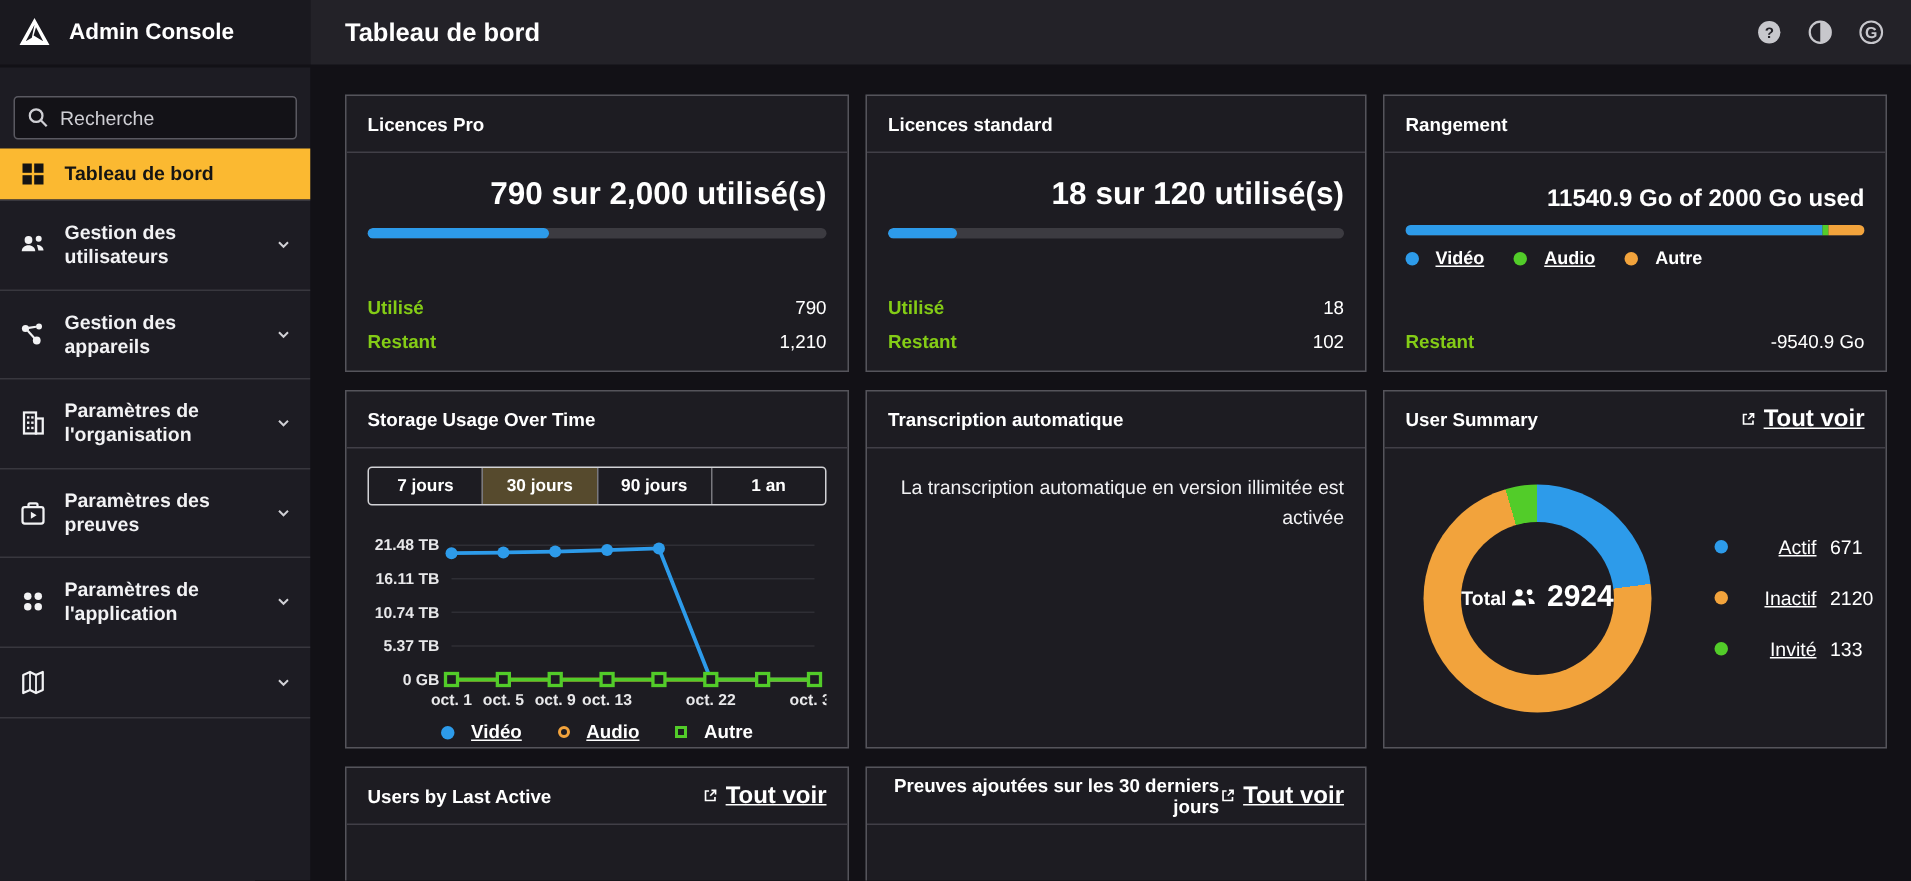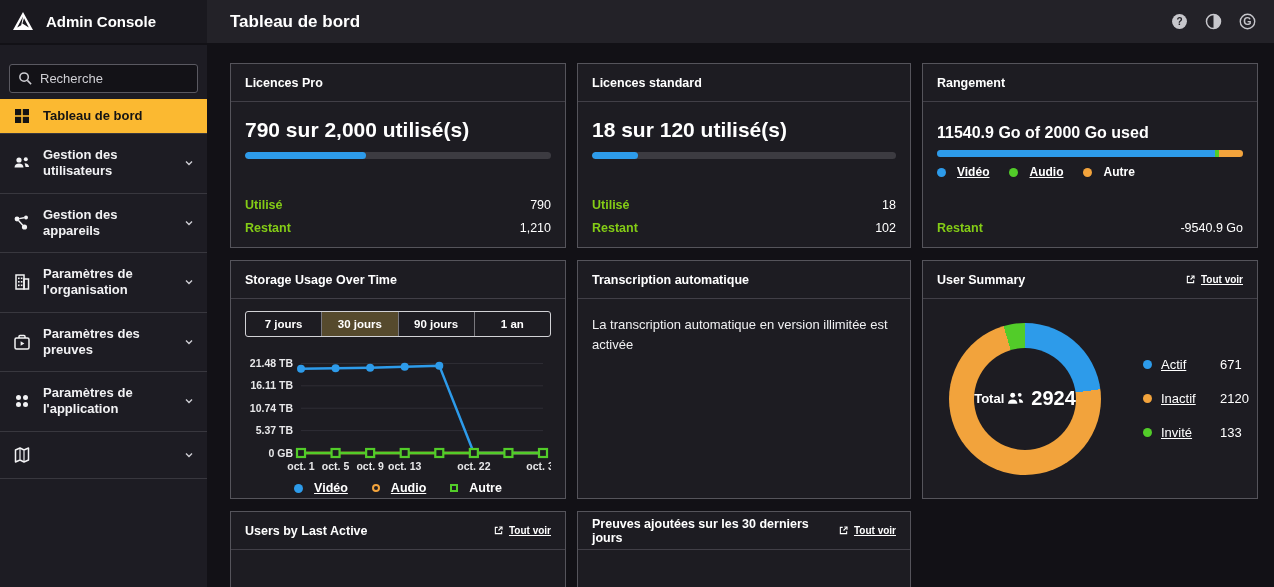--- a/index.html
+++ b/index.html
@@ -29,26 +29,26 @@
   .nav-item.active { background:#fbb931; color:#141414; border-top:none; padding:7px 12px; }
   .nav-item .chev { margin-left:auto; width:12px; height:12px; flex:0 0 12px; color:#cfcfd4; }
   .nav-label { flex:1; }
 
   
   .content { position:absolute; left:207px; top:45px; right:0; bottom:0; background:#121116; padding:18px 12px 0 23px; }
   .site-row { display:flex; align-items:center; gap:9px; height:20px; margin-bottom:13px; font-size:12.5px; font-weight:700; }
   .site-ic { width:16px; height:16px; }
   .grid { display:grid; grid-template-columns:336px 334px 336px; grid-template-rows:185px 239px 130px; gap:12px 11px; }
 
-  .card { background:#1d1c22; border:1px solid #55545b; display:flex; flex-direction:column; overflow:hidden; }
+  .card { background:#1d1c22; border:1px solid #55545b; display:flex; flex-direction:column; overflow:hidden;text-align:right; }
   .card-h { display:flex; justify-content:space-between; align-items:center; padding:0 14px; min-height:38px;
     border-bottom:1px solid #413f47; font-weight:700; font-size:12.5px; }
   .card-b { padding:12px 14px; display:flex; flex-direction:column; flex:1; }
 
-  .see-all { display:flex; align-items:center; gap:5px; font-size:10px; font-weight:700; color:#fff;
+  .see-all { display:flex; align-items:center; gap:5px; font-size:16px; font-weight:700; color:#fff;
     text-decoration:underline; cursor:pointer; white-space:nowrap; }
   .ext-ic { width:11px; height:11px; }
 
   .headline { font-size:21px; font-weight:700; margin:4px 0 10px 0; }
   .bar-track { height:7px; background:#3c3b41; border-radius:4px; overflow:hidden; display:flex; }
   .bar-fill { height:100%; background:#2d9bea; border-radius:4px; }
   .bar-seg { height:100%; }
   .stat-row { display:flex; justify-content:space-between; font-size:12.5px; margin-top:9px; }
   .stat-row .lbl { font-weight:700; color:#84cc16; }
   .spacer { flex:1; }

